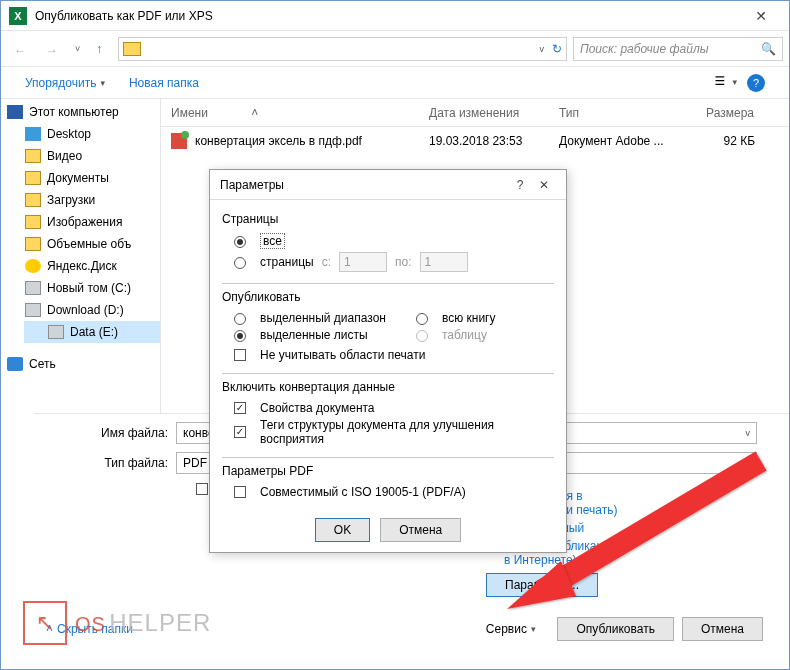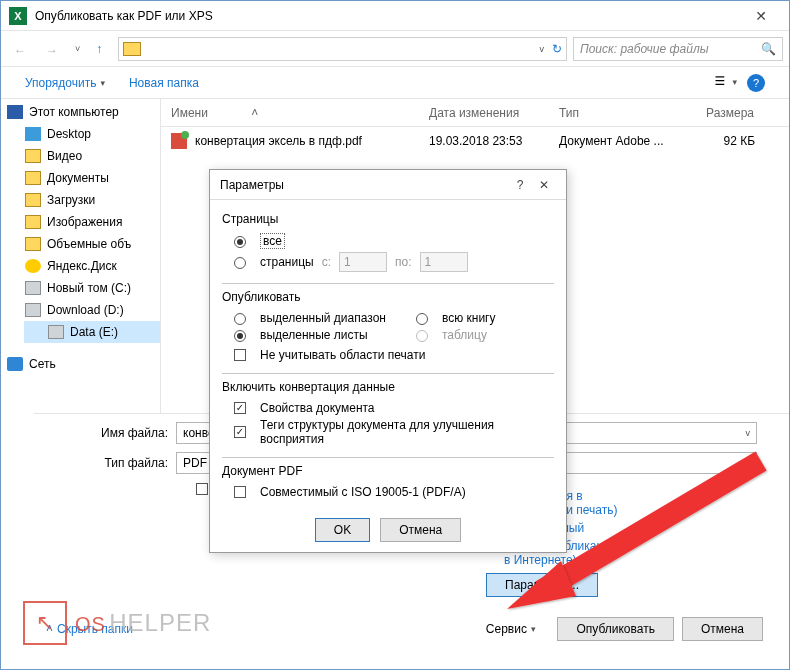--- a/index.html
+++ b/index.html
@@ -317,21 +317,21 @@
     <div class="group-box">
       <div class="inline-row">
           <div class="check-sq checked"></div>
           <span>Свойства документа</span>
         </div>
       <div class="inline-row">
           <div class="check-sq checked"></div>
           <span>Теги структуры документа для улучшения восприятия</span>
         </div>
     </div>
-    <div class="group-label">Документ PDF</div>
+    <div class="group-label">Параметры PDF</div>
     <div class="group-box last">
       <div class="inline-row">
           <div class="check-sq"></div>
           <span>Совместимый с ISO 19005-1 (PDF/A)</span>
         </div>
     </div>
     <div class="modal-buttons">
       <div class="btn" style="border-color:#2a7abf">OK</div>
       <div class="btn">Отмена</div>
     </div>

